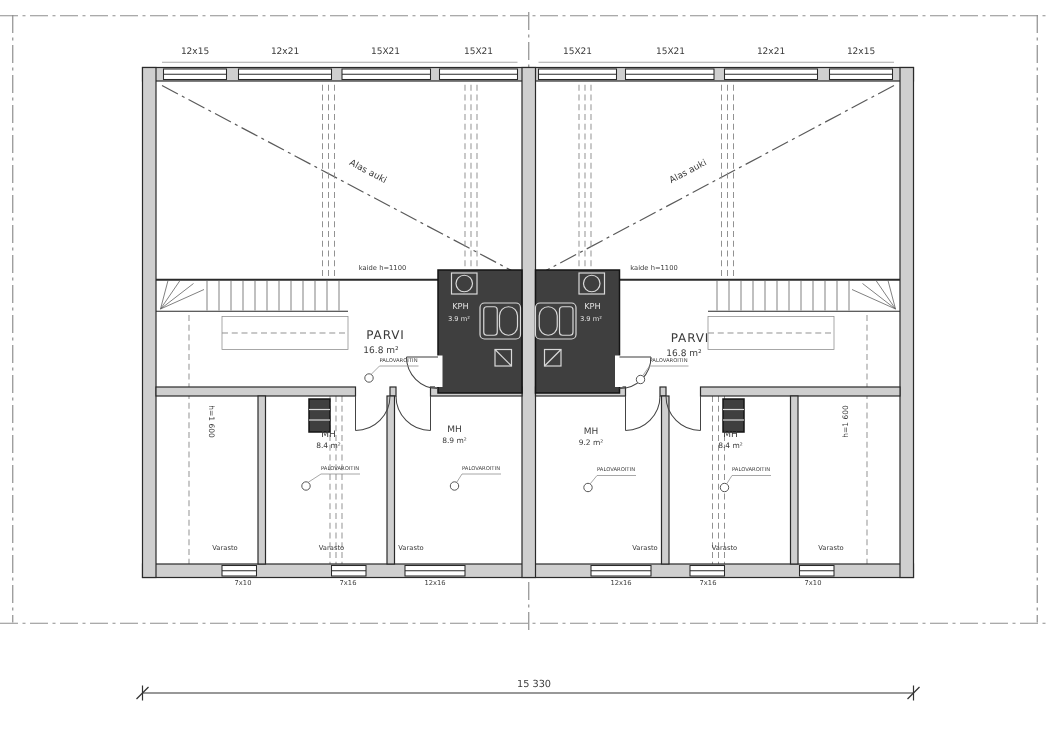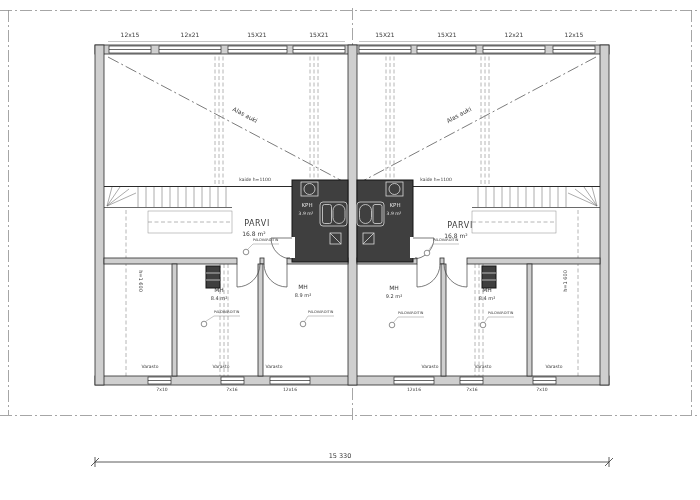--- a/index.html
+++ b/index.html
@@ -316,15 +316,15 @@
 <div class="lbl s45" style="left:483px;top:367px">Varasto</div>
 <div class="lbl s45" style="left:554px;top:367px">Varasto</div>
 
 <div class="lbl s45" style="left:162px;top:390px">7x10</div>
 <div class="lbl s45" style="left:232px;top:390px">7x16</div>
 <div class="lbl s45" style="left:290px;top:390px">12x16</div>
 <div class="lbl s45" style="left:414px;top:390px">12x16</div>
 <div class="lbl s45" style="left:472px;top:390px">7x16</div>
 <div class="lbl s45" style="left:542px;top:390px">7x10</div>
 
-<div class="lbl s65" style="left:340px;top:456px">15 330</div>
+<div class="lbl s65" style="left:356px;top:456px">15 330</div>
 
 </div>
 
 </body></html>

